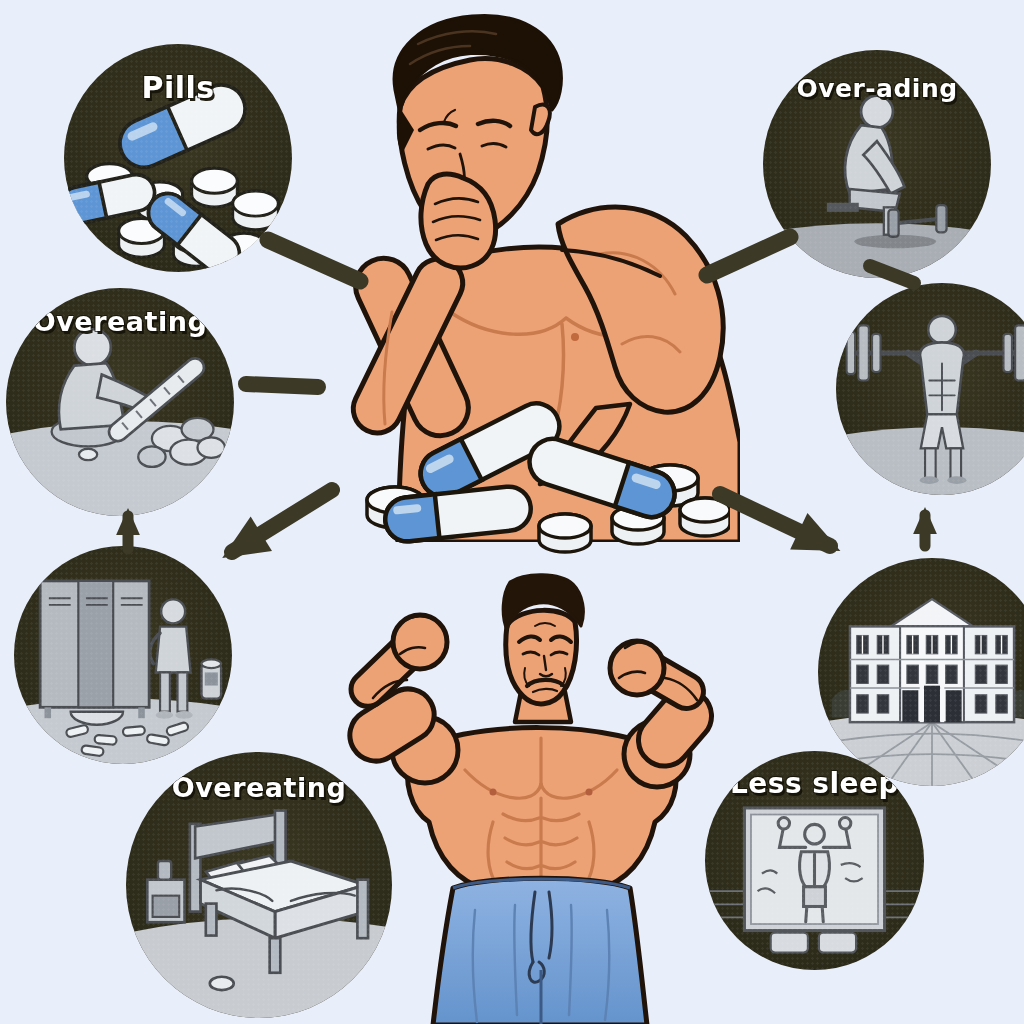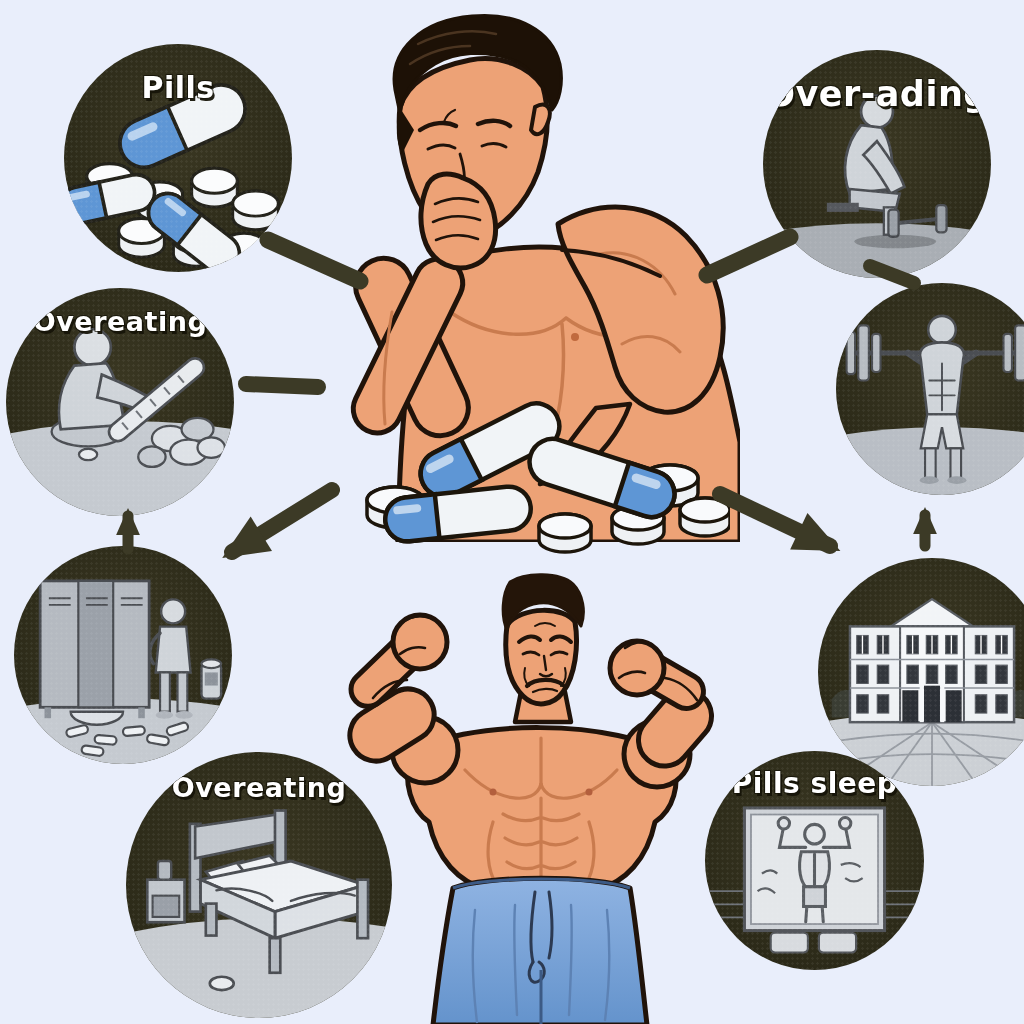--- a/index.html
+++ b/index.html
@@ -211,21 +211,21 @@
       <path d="M43,33 C36,41 34,53 38,63 L56,61 C58,50 56,40 52,34 z" fill="#cfd4d9" stroke="#4b4e53" stroke-width="1.2"></path>
       <path d="M50,40 C56,48 60,54 62,60 L56,63 C52,56 48,50 44,46 z" fill="#cfd4d9" stroke="#4b4e53" stroke-width="1.2"></path>
       <polygon points="38,61 60,63 58,71 38,69" fill="#c2c7cd" stroke="#4b4e53" stroke-width="1.1"></polygon>
       <rect x="53" y="69" width="5" height="12" fill="#c2c7cd" stroke="#4b4e53" stroke-width="1"></rect>
       <rect x="28" y="67" width="14" height="4" fill="#55585d"></rect>
       <line x1="58" y1="76" x2="78" y2="74" stroke="#4b4e53" stroke-width="1.8"></line>
       <rect x="55" y="70" width="4.5" height="12" rx="1.5" fill="#9aa0a7" stroke="#4b4e53" stroke-width="1"></rect>
       <rect x="76" y="68" width="4.5" height="12" rx="1.5" fill="#9aa0a7" stroke="#4b4e53" stroke-width="1"></rect>
       <ellipse cx="58" cy="84" rx="18" ry="3" fill="rgba(60,62,66,0.35)"></ellipse>
     </svg>
-    <div class="node-label" style="top:24px;font-size:35px;">Over-ading</div>
+    <div class="node-label" style="top:24px;font-size:25px;">Over-ading</div>
   </div>
 
   <div class="node" style="left:836px;top:283px;width:212px;height:212px;">
     <svg viewBox="0 0 100 100">
       <path d="M0,72 Q50,64 100,72 L100,100 0,100 z" fill="#b9bec5"></path>
       <line x1="8" y1="33" x2="92" y2="33" stroke="#4a4d52" stroke-width="2.4"></line>
       <g fill="#b8bdc3" stroke="#4a4d52" stroke-width="1">
         <rect x="5" y="23" width="4" height="20" rx="1.5"></rect>
           <rect x="10.5" y="20" width="5" height="26" rx="1.5"></rect>
           <rect x="17" y="24" width="4" height="18" rx="1.5"></rect>
@@ -322,21 +322,21 @@
         <rect x="45" y="62" width="10" height="9" fill="#cfd3d8"></rect>
         <line x1="46.5" y1="71" x2="46" y2="78"></line>
           <line x1="53.5" y1="71" x2="54" y2="78"></line>
       </g>
       <g stroke="#5a5e63" stroke-width="1" fill="none">
         <path d="M26,56 q4,-3 7,0 M24,64 q4,-3 8,1 M62,52 q5,-2 9,1 M64,58 q4,3 8,0"></path>
       </g>
       <rect x="30" y="83" width="17" height="9" rx="2" fill="#d8dbdf" stroke="#53565b" stroke-width="1"></rect>
       <rect x="52" y="83" width="17" height="9" rx="2" fill="#d8dbdf" stroke="#53565b" stroke-width="1"></rect>
     </svg>
-    <div class="node-label" style="top:16px;font-size:28px;">Pills sleep</div>
+    <div class="node-label" style="top:16px;font-size:28px;">Less sleep</div>
   </div>
 
   <svg class="figure" style="left:300px;top:12px;" width="440" height="530" viewBox="0 0 440 530">
 
     <path class="ol" d="M132,260 C110,320 100,400 98,530 L440,530 L440,430 C430,380 420,330 400,300 C380,270 330,248 290,240 C240,230 170,235 132,260 z" fill="#eda276" stroke-width="5"></path>
     <path d="M150,300 C190,327 240,330 266,306 M266,306 C298,330 345,332 374,308 M262,312 C266,352 262,398 250,432" fill="none" stroke="#c97b4e" stroke-width="3.5" stroke-linecap="round"></path>
     <circle cx="275" cy="325" r="4" fill="#c06a3e"></circle>
 
     <path class="ol" d="M258,212 C300,186 352,190 386,224 C416,255 430,300 420,345 C412,382 390,402 364,400 C340,397 322,380 315,355 C307,328 299,300 285,275 C272,252 260,232 258,212 z" fill="#eda276" stroke-width="5"></path>
     <path d="M300,242 C330,236 360,252 375,282 M322,332 C342,320 364,322 380,340" fill="none" stroke="#c97b4e" stroke-width="3" stroke-linecap="round"></path>

